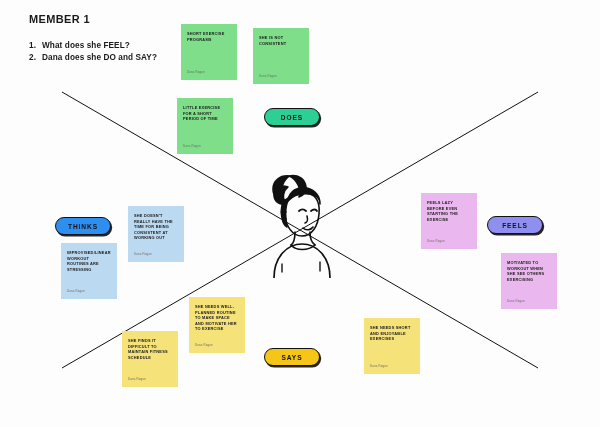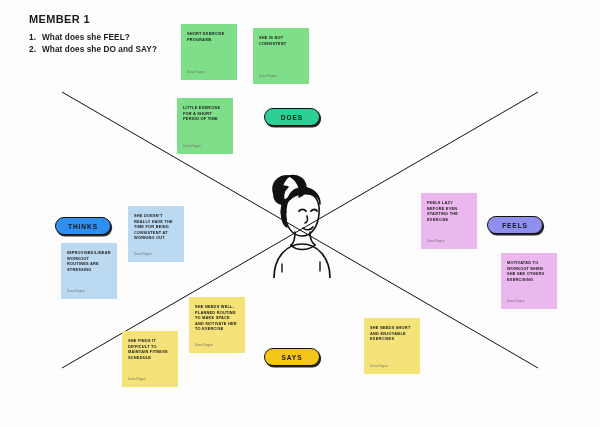--- a/index.html
+++ b/index.html
@@ -14,21 +14,21 @@
     position:absolute;inset:0;
     background:#fdfdfd;
   }
   
   .member-title{
     position:absolute;left:29px;top:13px;
     font-size:11px;font-weight:bold;color:#1a1a1a;
     letter-spacing:.35px;
   }
   .question-list{
-    position:absolute;left:29px;top:32px;
+    position:absolute;left:29px;top:40px;
     margin:0;padding:0;list-style:none;
   }
   .question-list li{
     font-size:8.2px;font-weight:bold;color:#1a1a1a;
     line-height:11.5px;letter-spacing:.1px;
     white-space:nowrap;
   }
   .question-list li .num{display:inline-block;width:13px;}
   
   .diagonals{position:absolute;left:0;top:0;width:600px;height:427px;}
@@ -70,21 +70,21 @@
   .portrait{position:absolute;}
 </style>
 </head>
 <body>
 
 <div id="board">
 
   <div class="member-title">MEMBER 1</div>
   <ul class="question-list">
       <li><span class="num">1.</span><span>What does she FEEL?</span></li>
-      <li><span class="num">2.</span><span>What does she DO and SAY?</span></li>
+      <li><span class="num">2.</span><span>Dana does she DO and SAY?</span></li>
     </ul>
 
   <svg class="diagonals" viewBox="0 0 600 427" id="diagonal-svg">
       <line x1="62" y1="92" x2="538" y2="368" stroke="#111" stroke-width="1"></line>
       <line x1="538" y1="92" x2="62" y2="368" stroke="#111" stroke-width="1"></line>
     </svg>
 
   <svg class="portrait" id="portrait-svg" viewBox="0 0 88 110" style="left: 258px; top: 168px; width: 88px; height: 110px;">
     <g fill="none" stroke="#111" stroke-width="1.6" stroke-linecap="round" stroke-linejoin="round">
 

